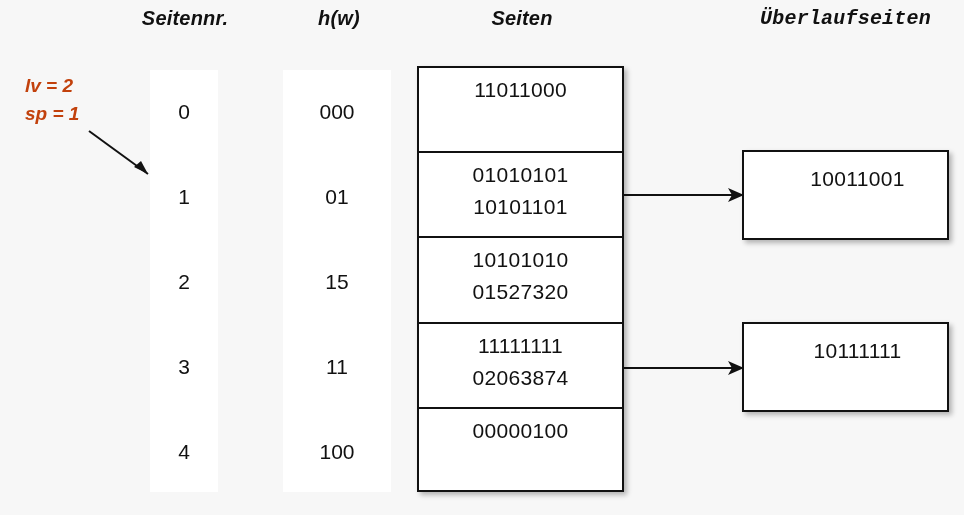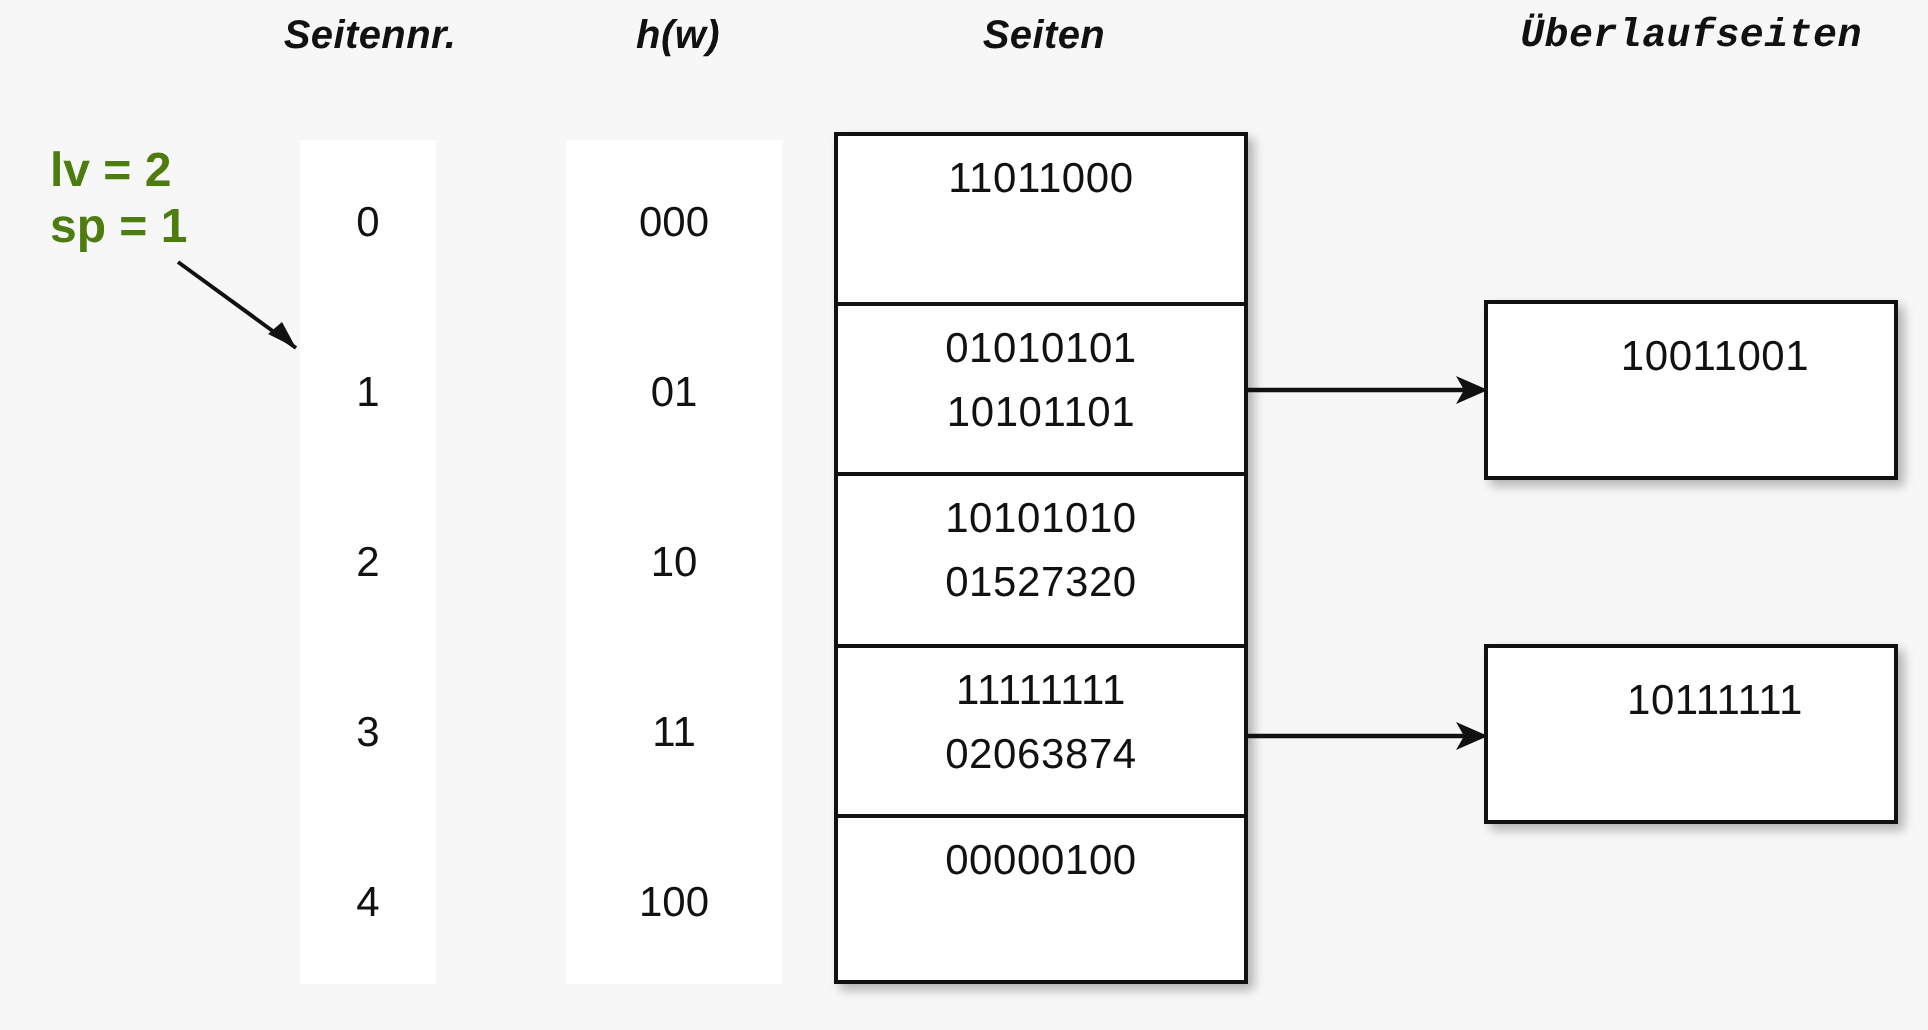--- a/index.html
+++ b/index.html
@@ -35,23 +35,24 @@
   #hdr-seitennr { left: 118px; top: 7px; width: 110px; }
   #hdr-hw       { left: 272px; top: 7px; width: 110px; }
   #hdr-seiten   { left: 455px; top: 7px; width: 110px; }
   #hdr-ueberlauf{ left: 730px; top: 7px; width: 207px; font-family: Liberation Mono, monospace; }
 
   
   #params {
     position: absolute;
     left: 13px;
     top: 72px;
+    font-style: italic;
     font-weight: 600;
-    font-size: 24px;
-    color: #4d7c0f;
+    font-size: 19px;
+    color: #c2410c;
     line-height: 28px;
     white-space: nowrap;
   }
   #params div { white-space: nowrap; }
 
   #pointer-arrow {
     position: absolute;
     left: 74px;
     top: 128px;
     width: 80px;
@@ -171,21 +172,21 @@
   <div class="strip" id="strip-hw"></div>
 
   <div class="cell-text seitennr-val" style="top:100px">0</div>
   <div class="cell-text seitennr-val" style="top:185px">1</div>
   <div class="cell-text seitennr-val" style="top:270px">2</div>
   <div class="cell-text seitennr-val" style="top:355px">3</div>
   <div class="cell-text seitennr-val" style="top:440px">4</div>
 
   <div class="cell-text hw-val" style="top:100px">000</div>
   <div class="cell-text hw-val" style="top:185px">01</div>
-  <div class="cell-text hw-val" style="top:270px">10</div>
+  <div class="cell-text hw-val" style="top:270px">15</div>
   <div class="cell-text hw-val" style="top:355px">11</div>
   <div class="cell-text hw-val" style="top:440px">100</div>
 
   <div id="page-stack">
     <div class="page-cell">
       <span class="line">11011000</span>
       <span class="line"></span>
     </div>
     <div class="page-cell">
       <span class="line">01010101</span>

